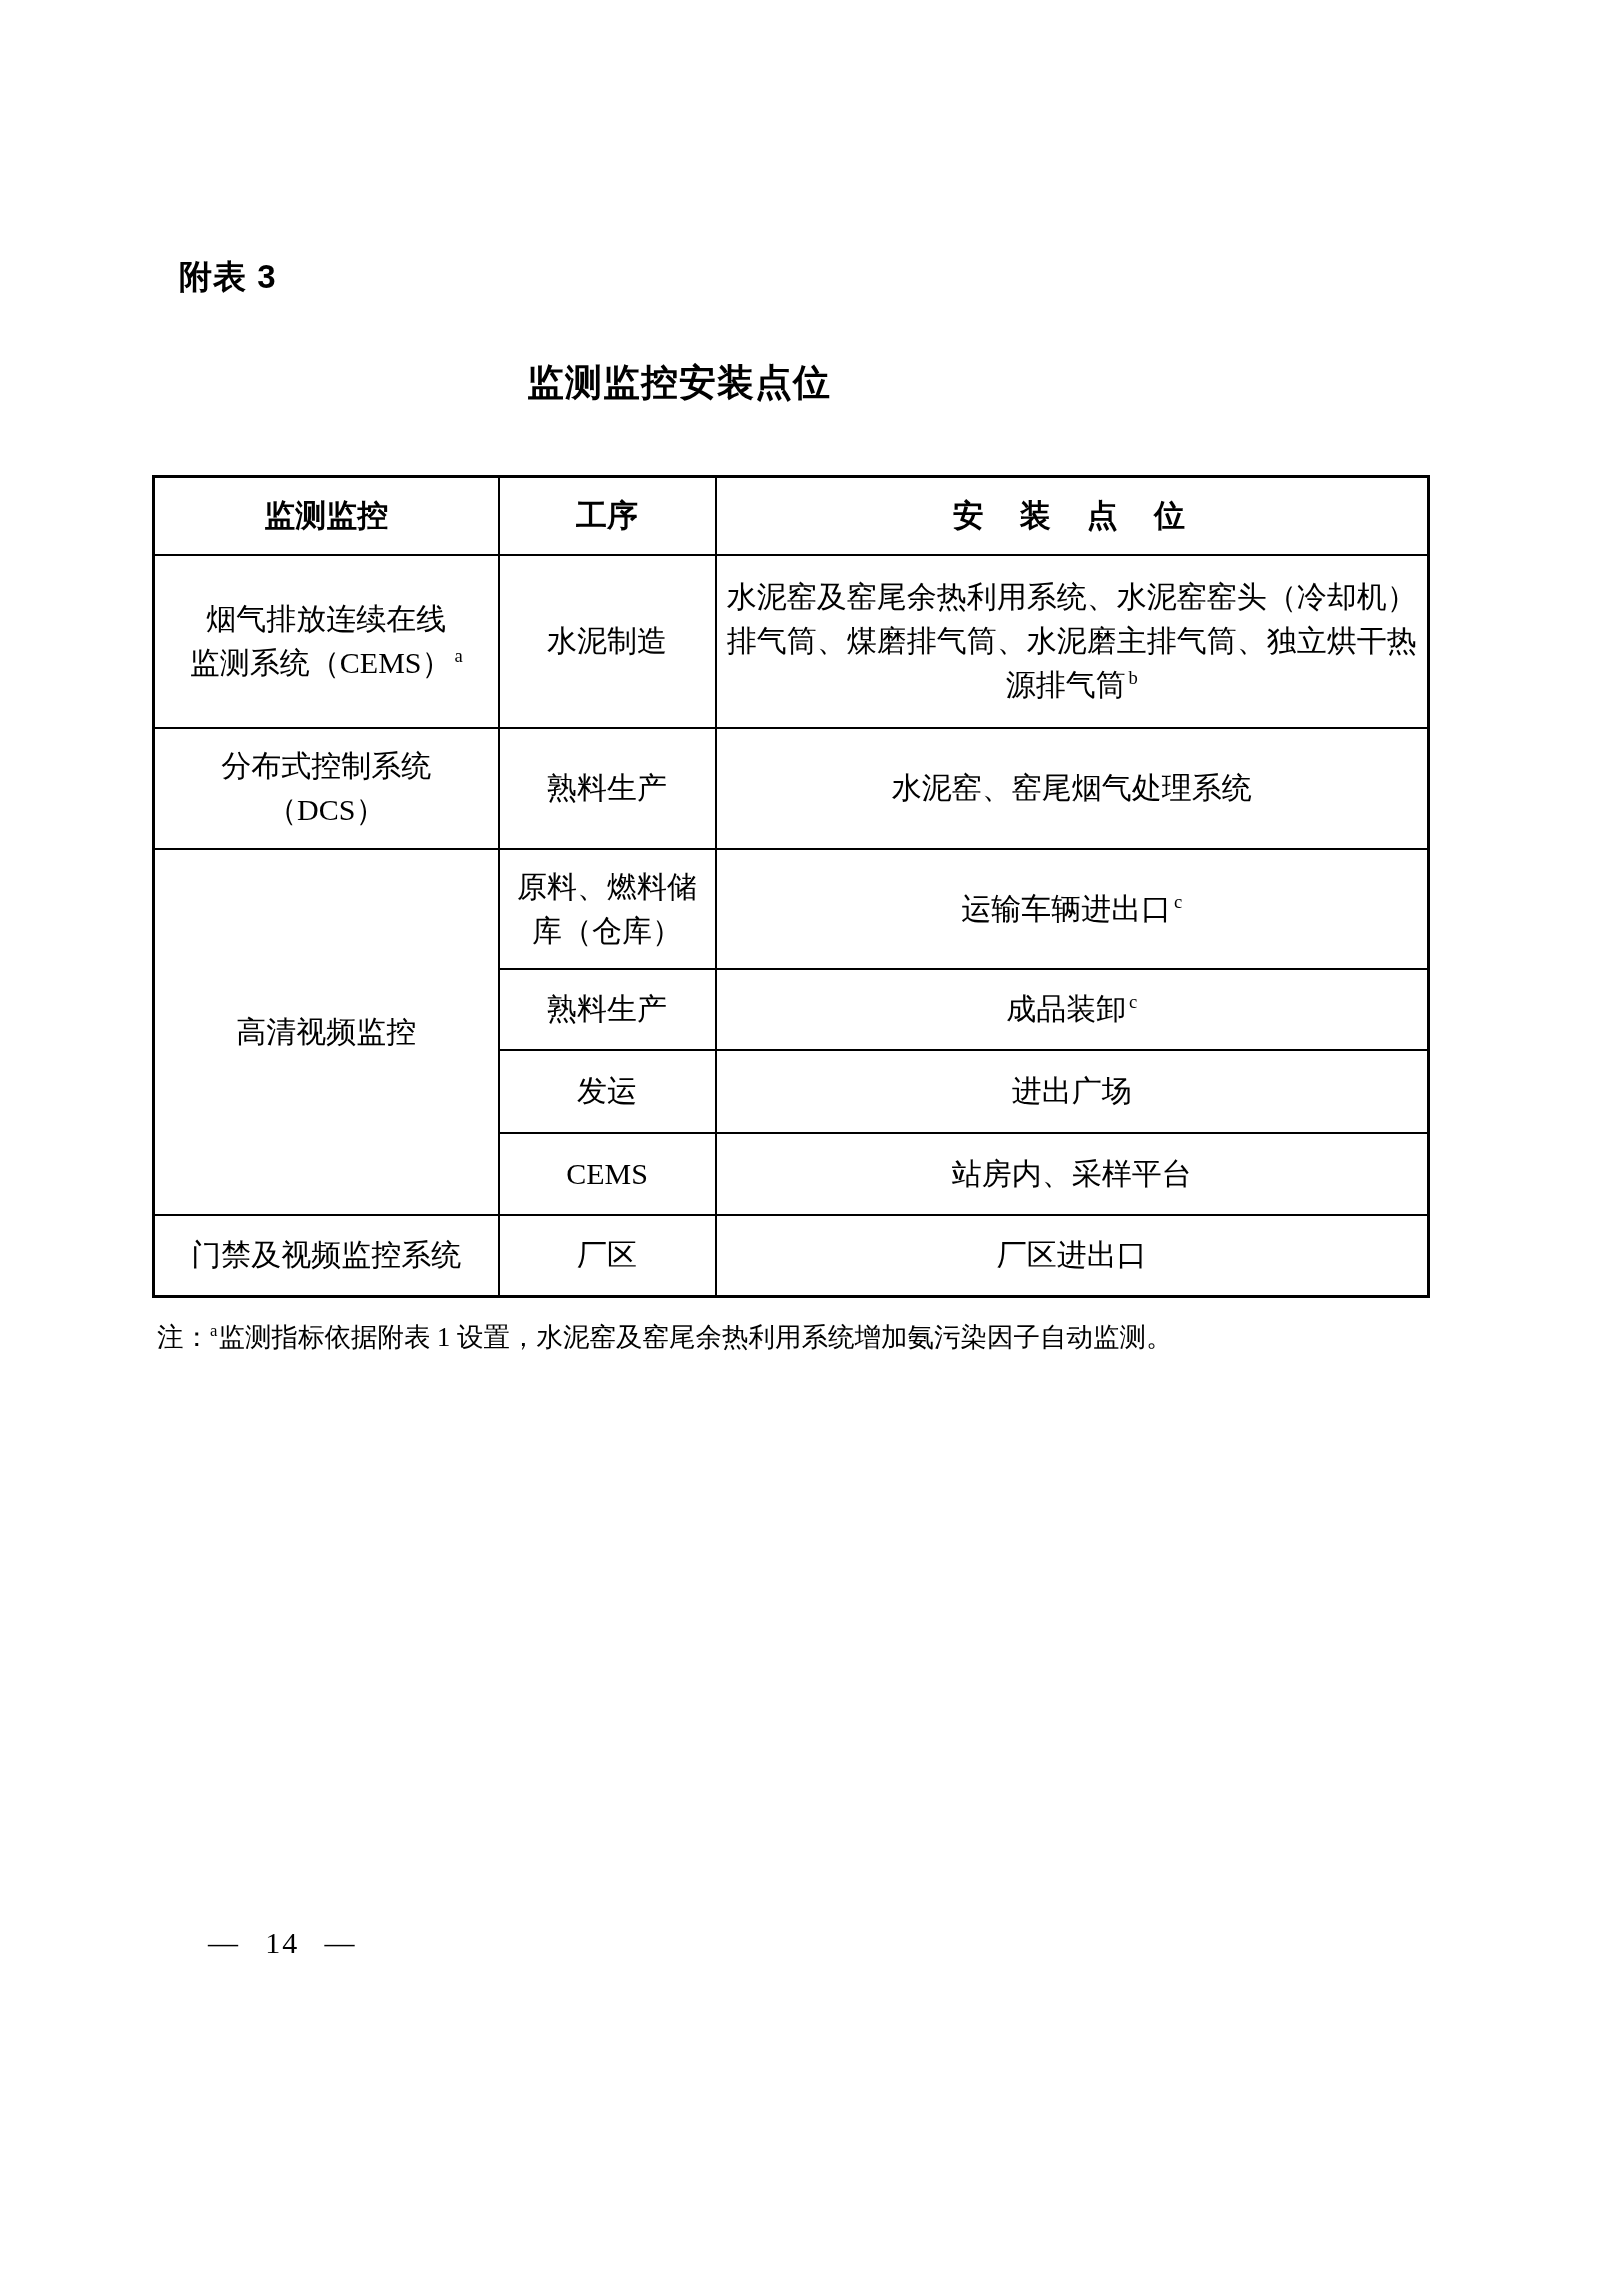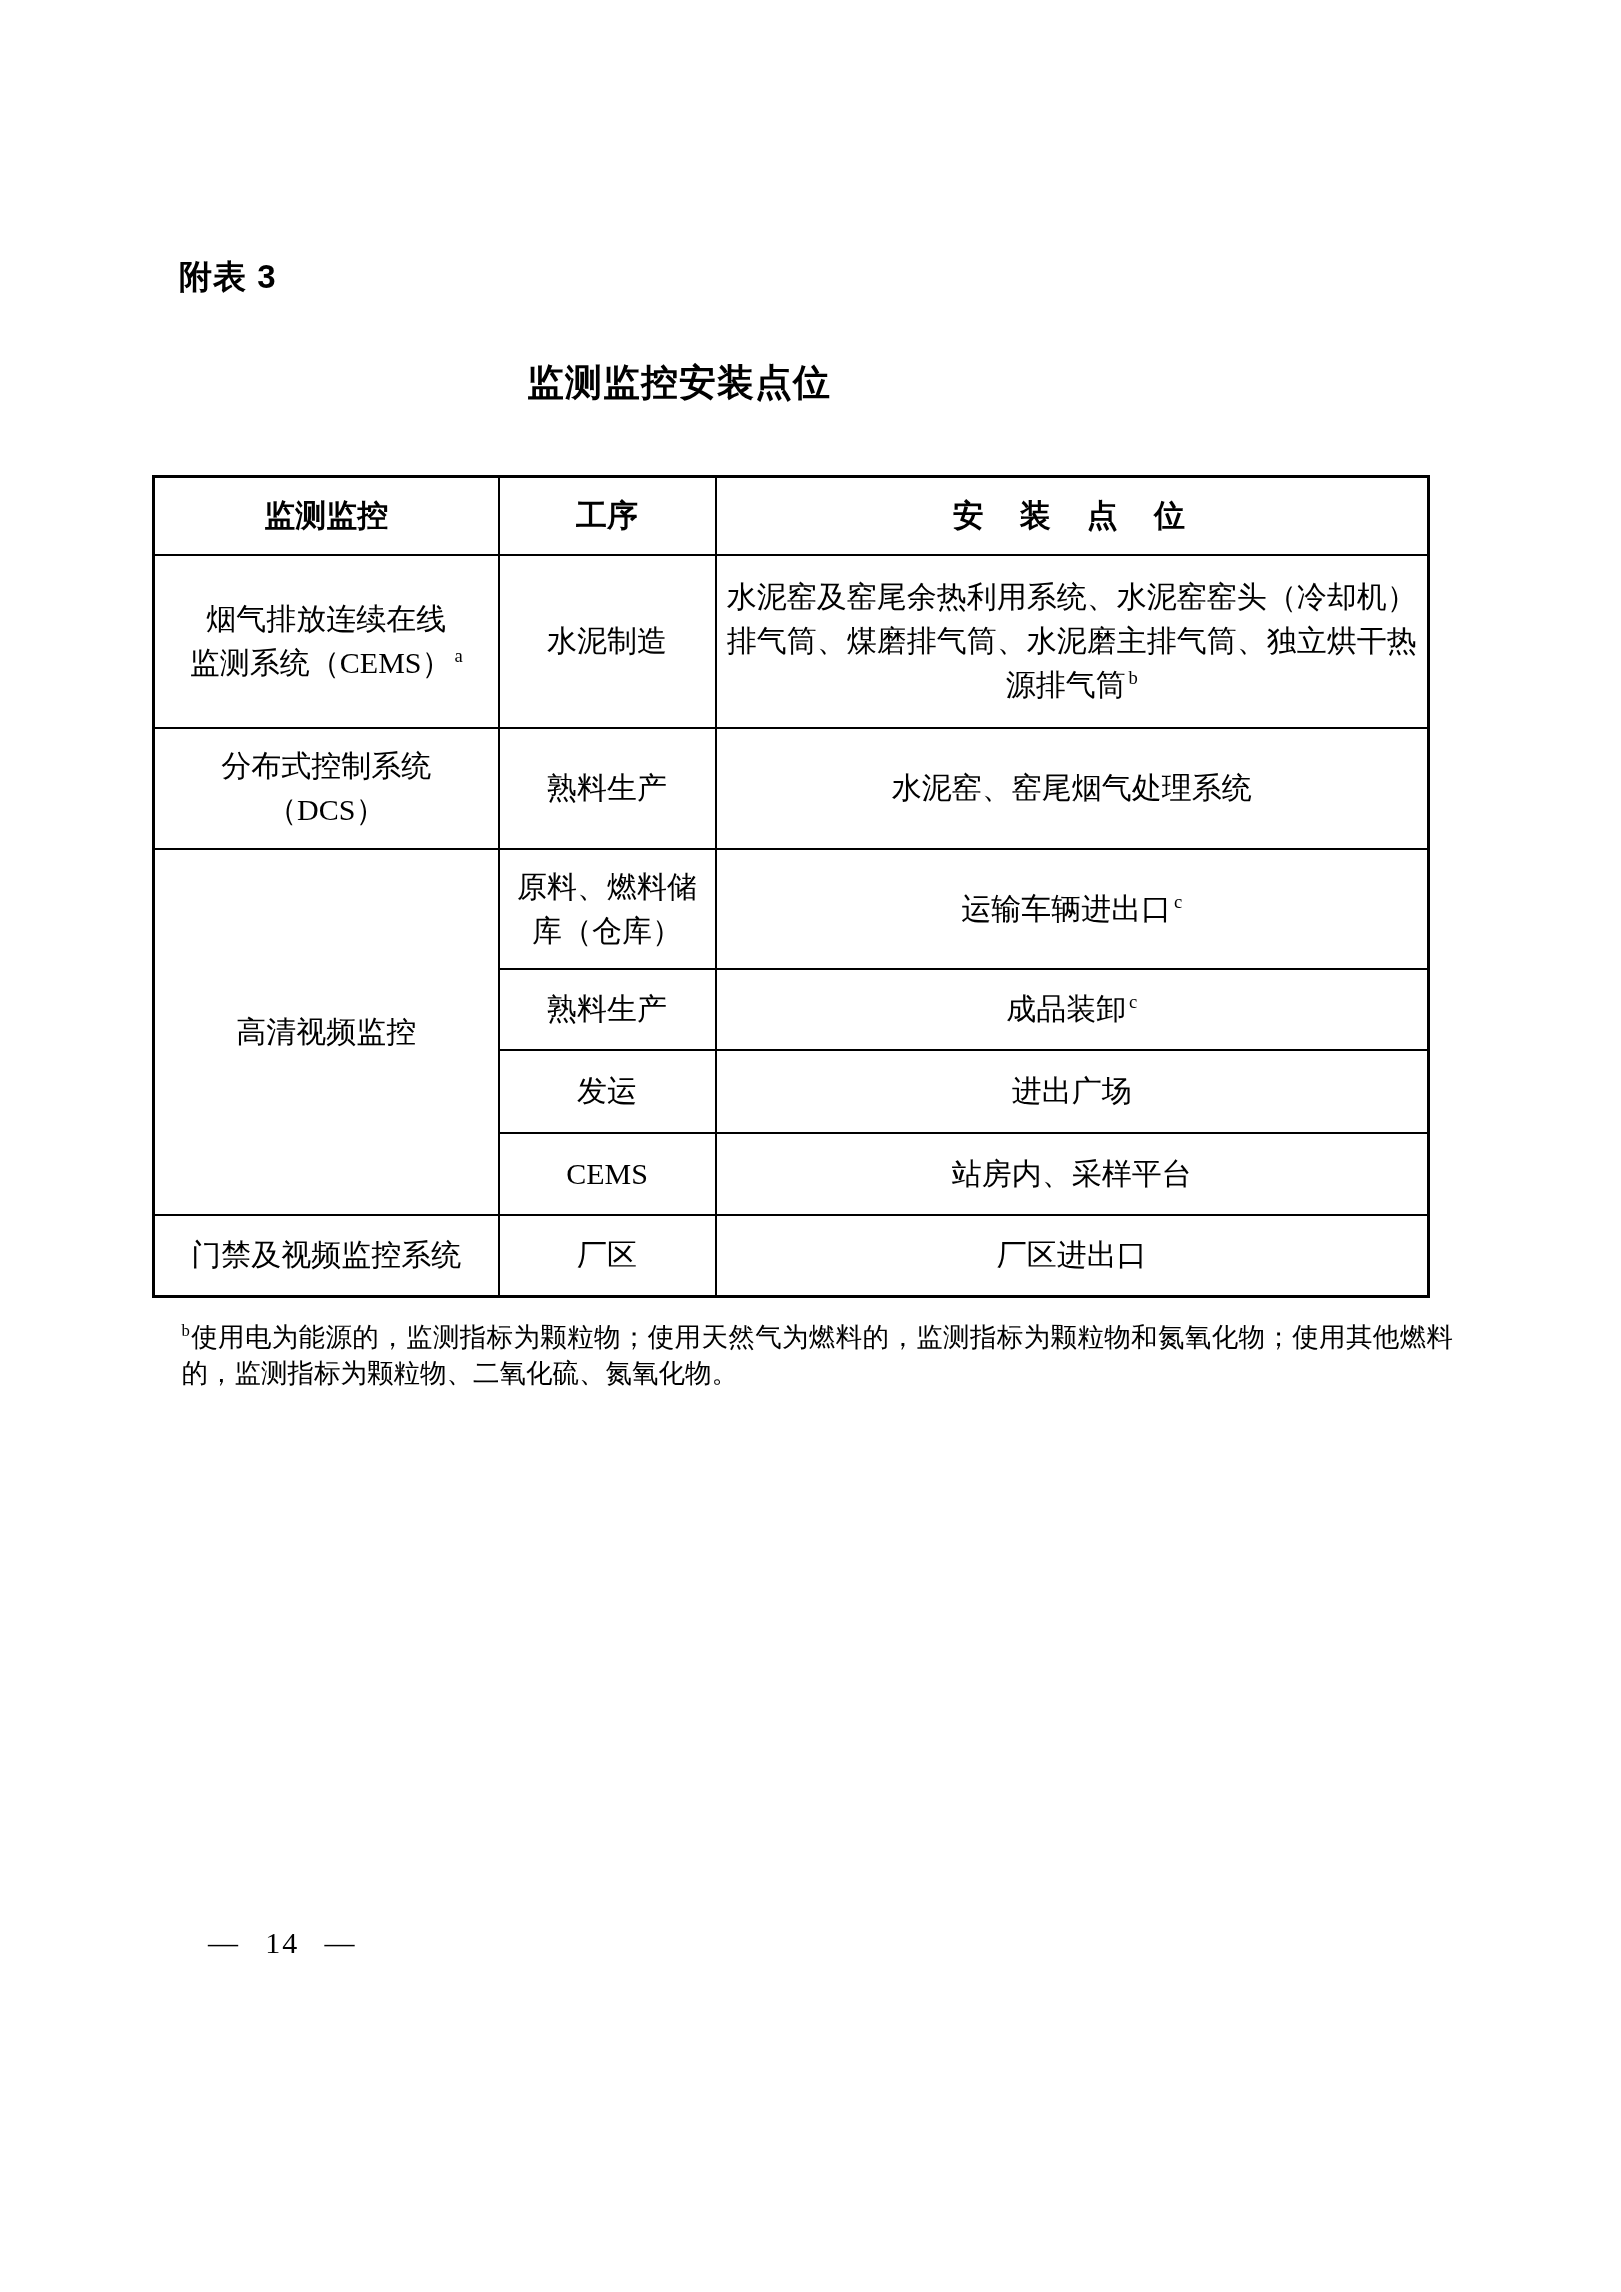--- a/index.html
+++ b/index.html
@@ -133,19 +133,19 @@
 
     <tr class="r-gate">
       <td>门禁及视频监控系统</td>
       <td>厂区</td>
       <td>厂区进出口</td>
     </tr>
   </tbody>
 </table>
 
 <div class="notes">
-  <div class="note indent">
-    <sup class="note-sup">b</sup><span>使用电为能源的，监测指标为颗粒物；使用天然气为燃料的，监测指标为颗粒物和氮氧化物；使用其他燃料的，监测指标为颗粒物、二氧化硫、氮氧化物。</span>
+  <div class="note">
+    <span>注：</span><sup class="note-sup">a</sup><span>监测指标依据附表 1 设置，水泥窑及窑尾余热利用系统增加氨污染因子自动监测。</span>
   </div>
 </div>
 
 <div class="page-footer">— 14 —</div>
 
 
 </body></html>

